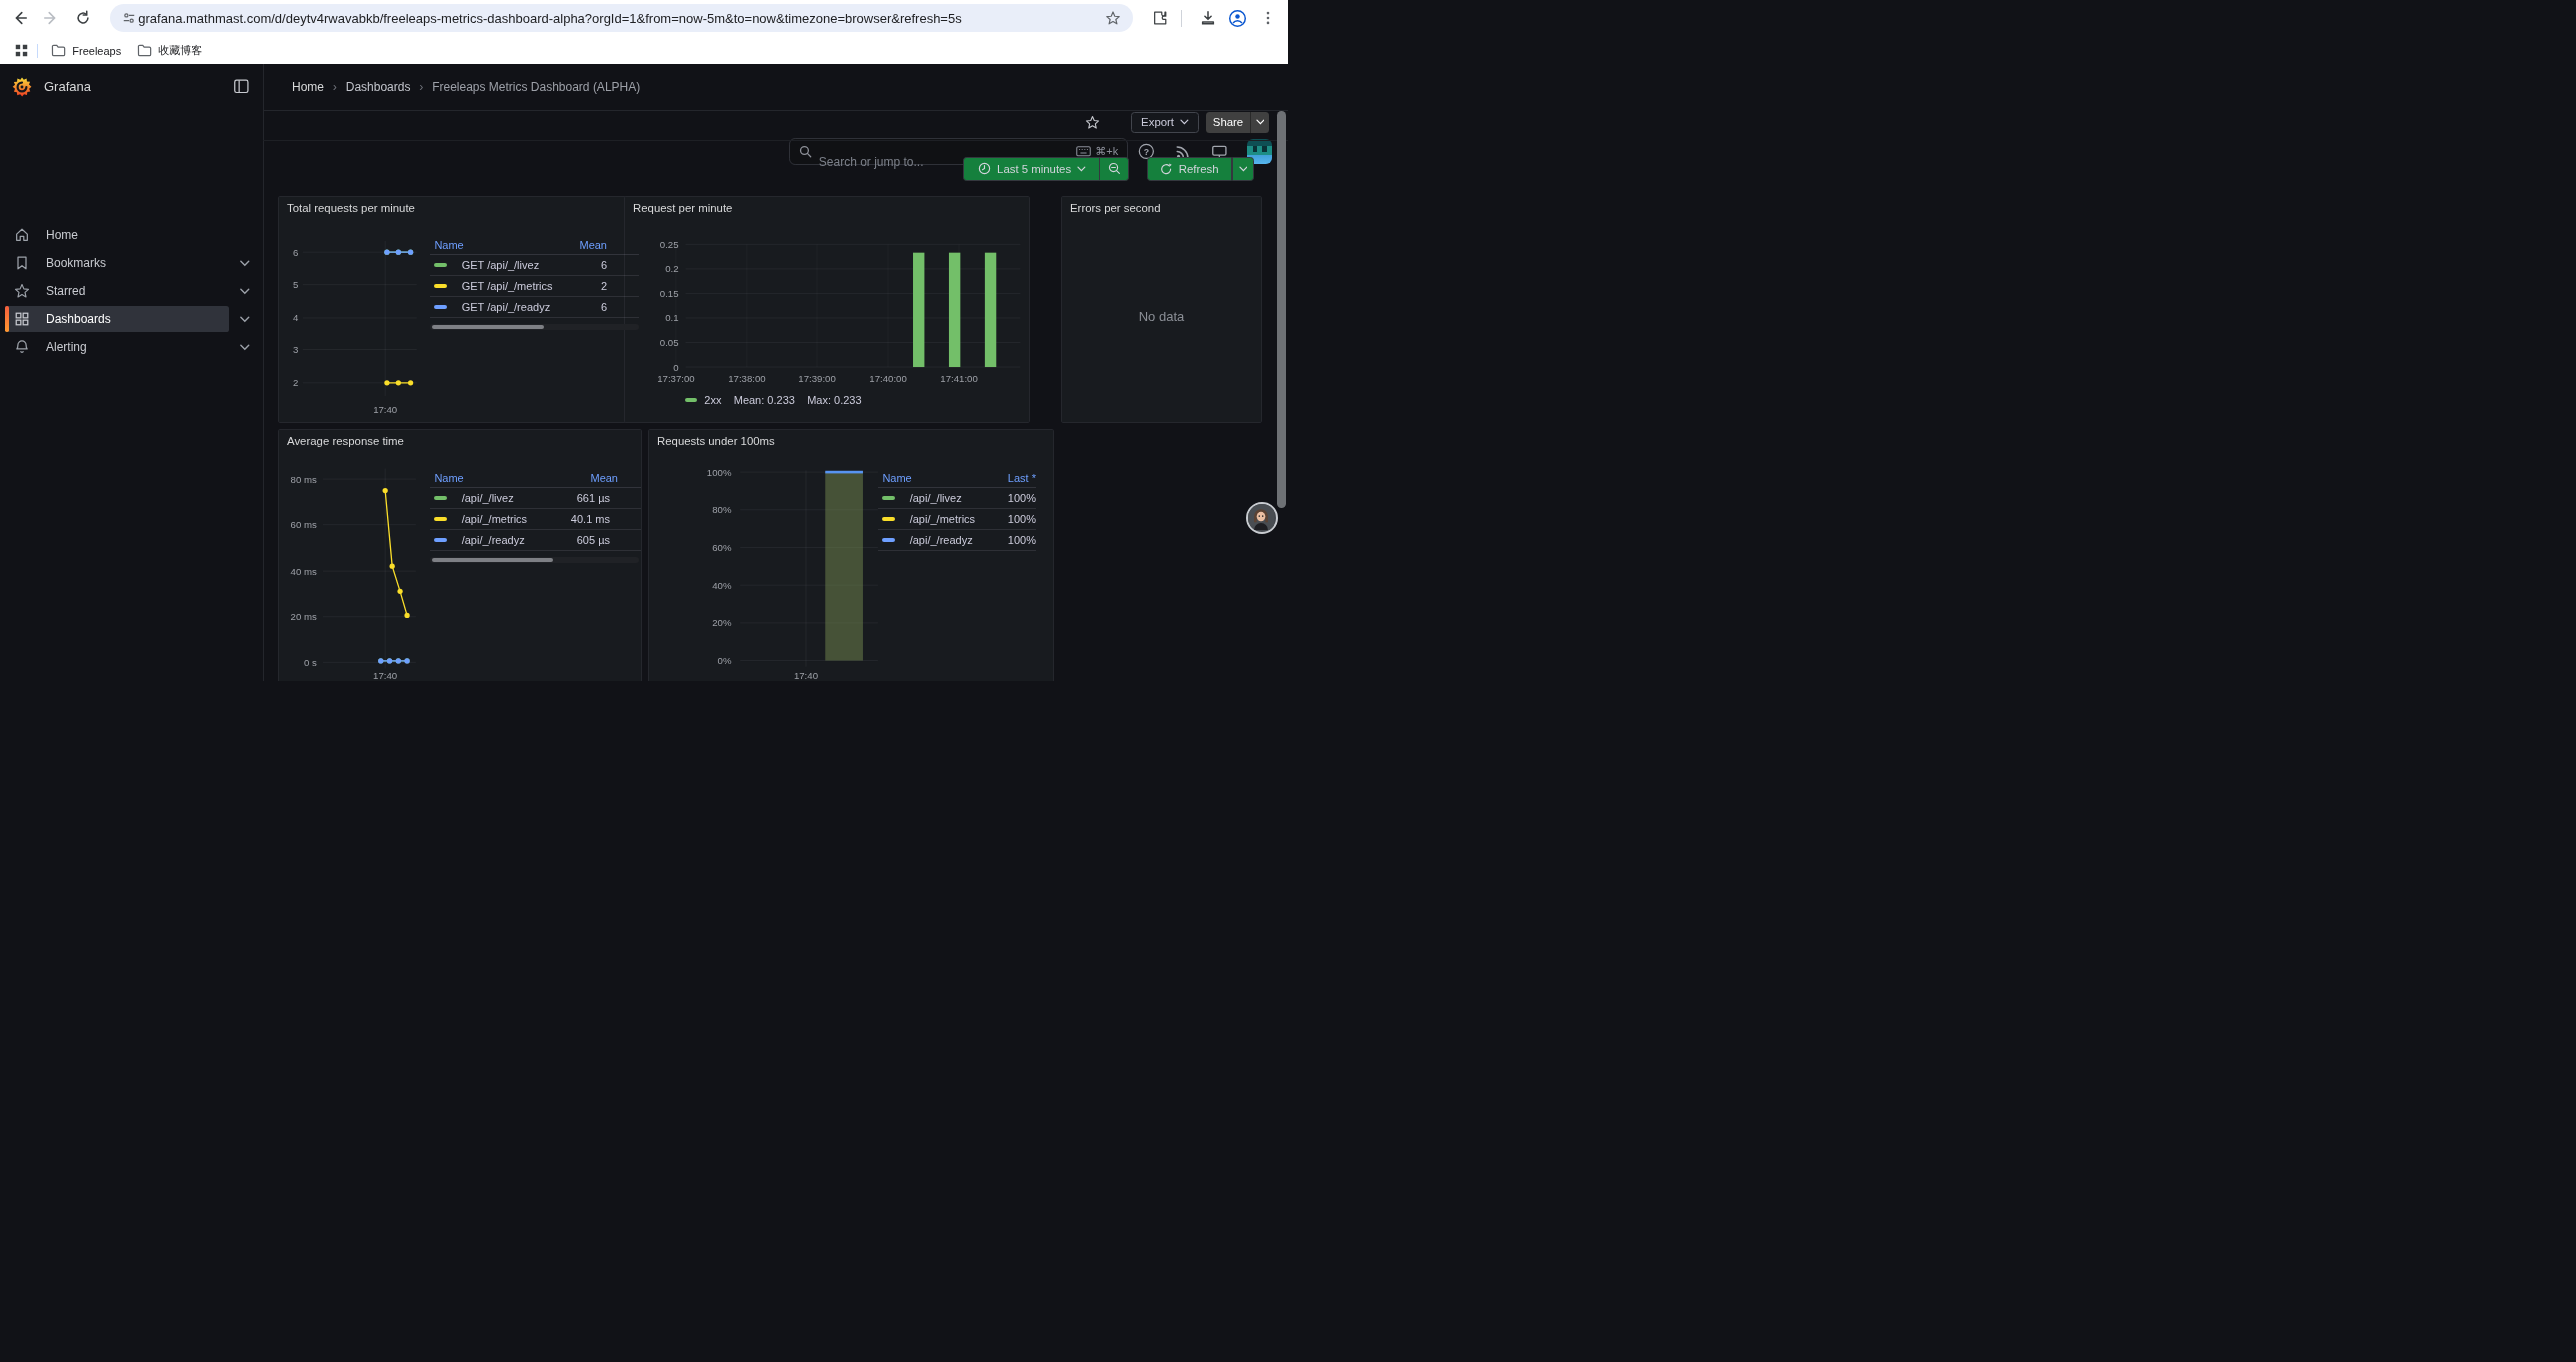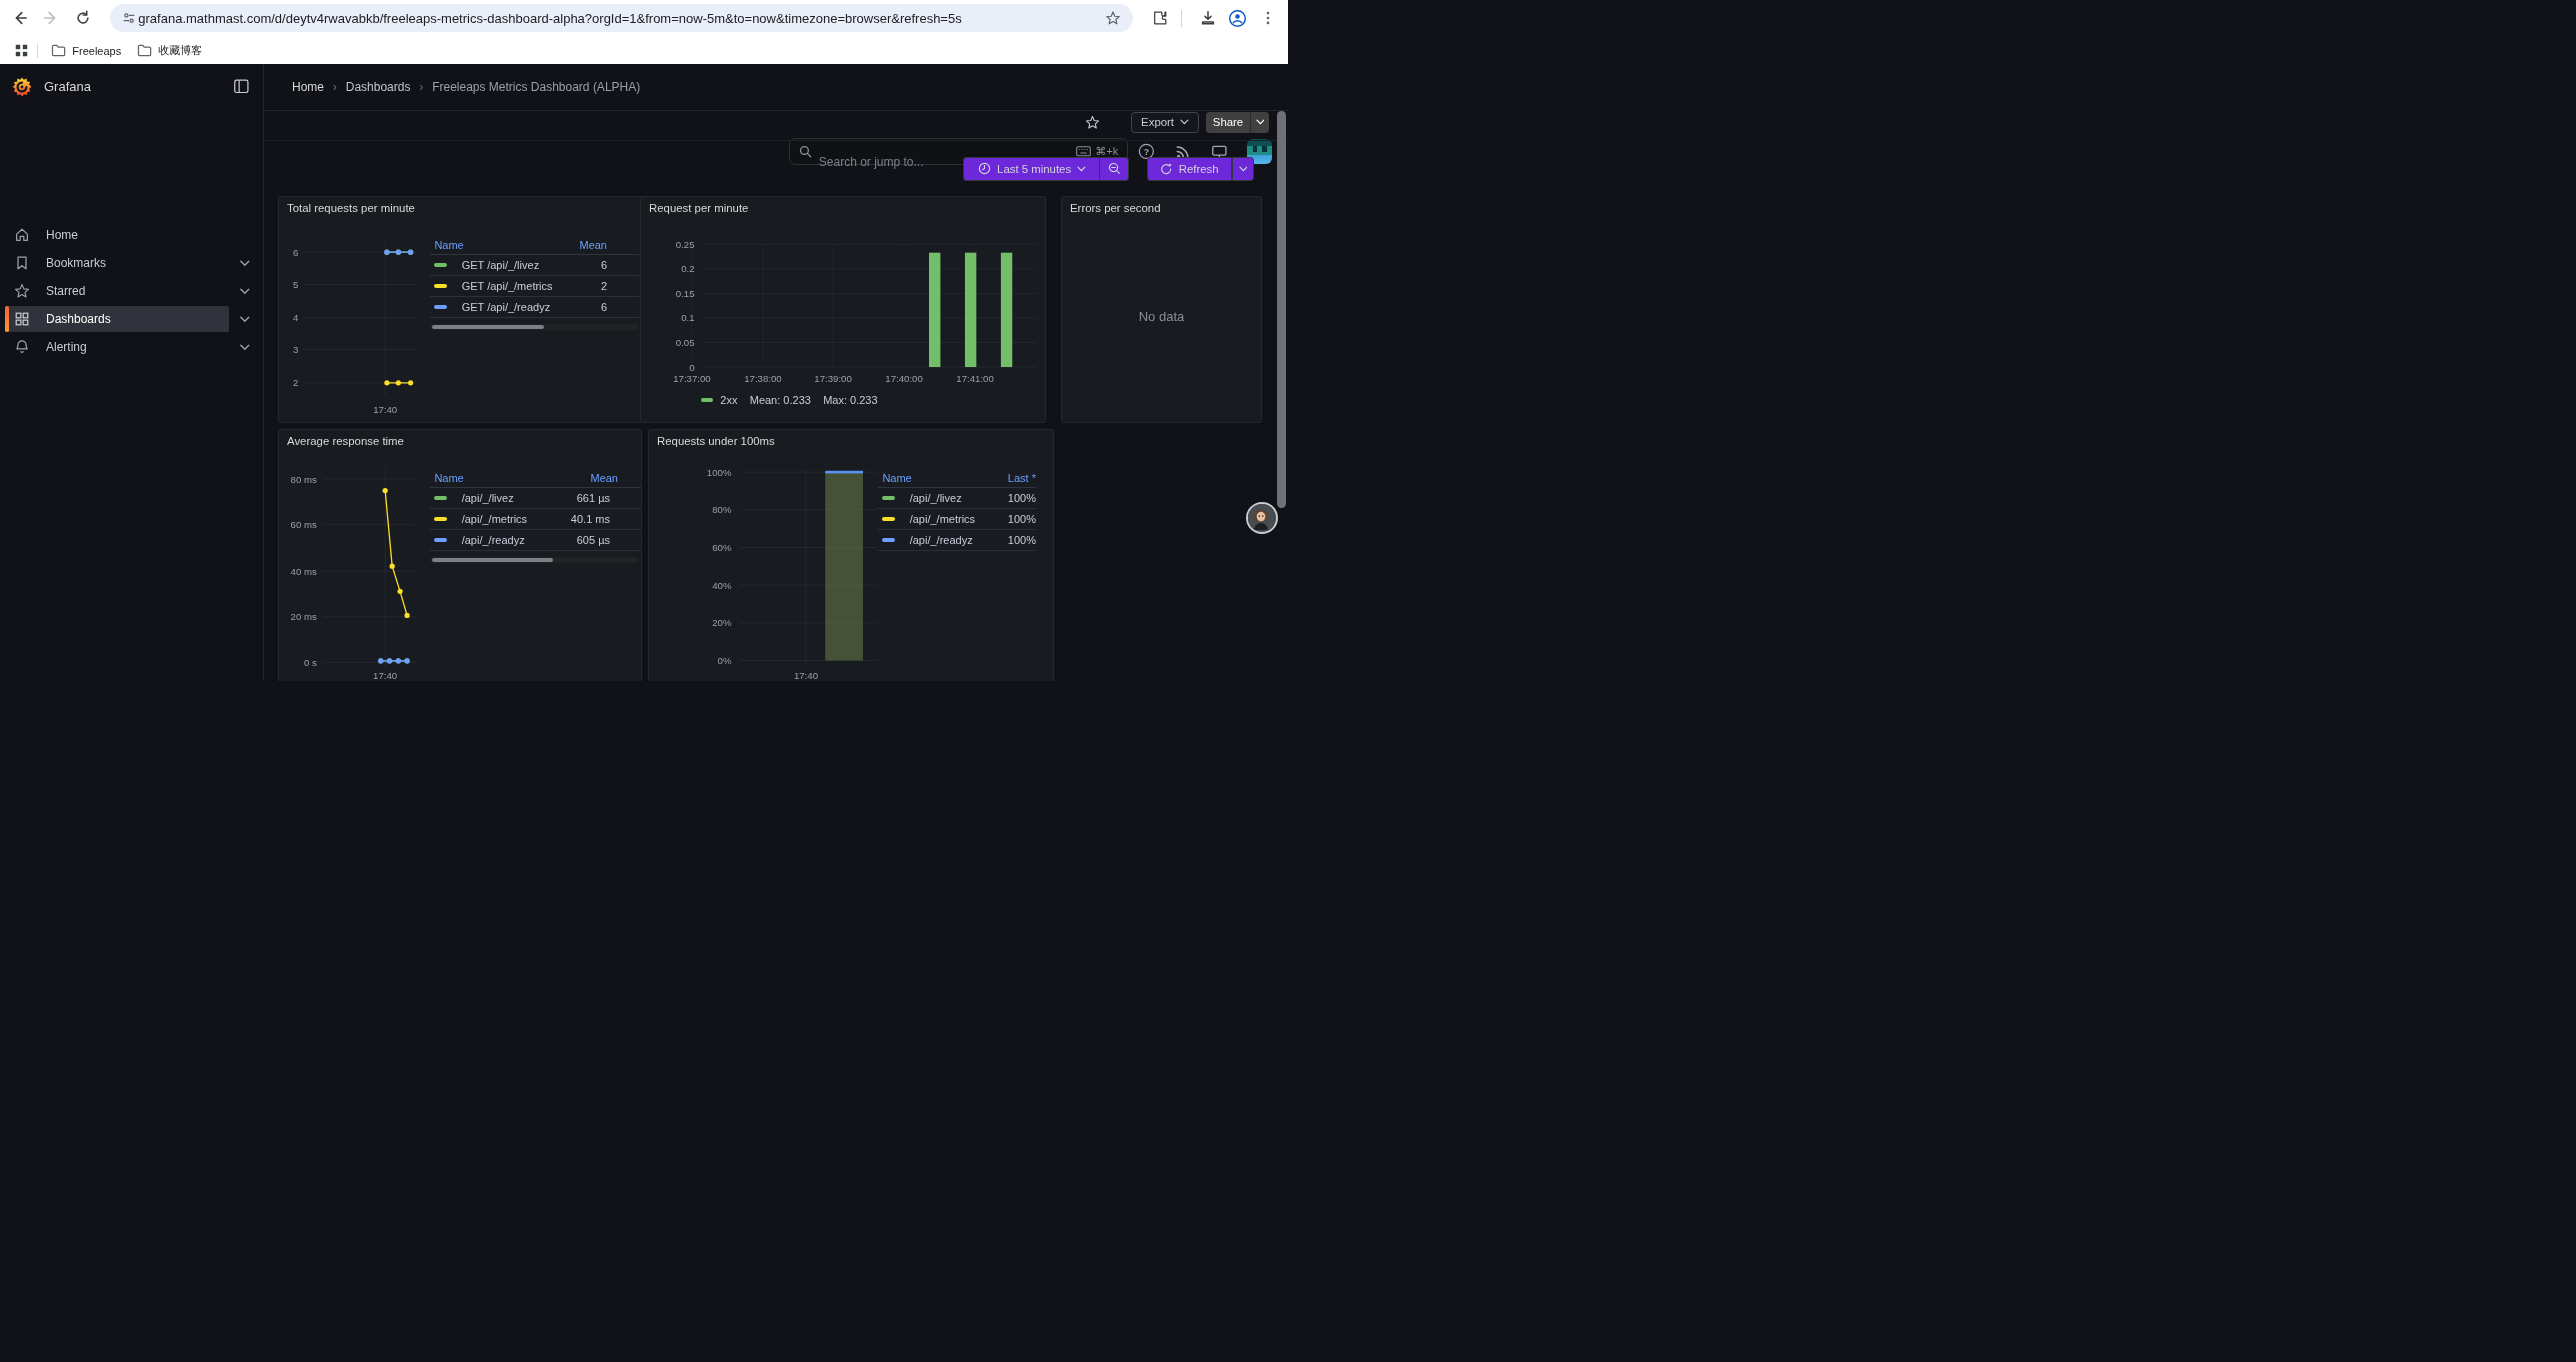--- a/index.html
+++ b/index.html
@@ -39,21 +39,21 @@
   .sitem .ibox{position:absolute;left:14px;top:5.3px;color:#9da2aa;}
   .sitem .slabel{position:absolute;left:46px;top:6.1px;font-size:12px;color:#c9cbd1;}
   .sitem .schev{position:absolute;left:240px;top:9.6px;color:#9da2aa;}
   .sitem.active .hl{position:absolute;left:5.3px;top:0;width:224px;height:26px;background:#30333b;border-radius:2.6px;}
   .sitem.active .bar{position:absolute;left:5.3px;top:0;width:3.5px;height:26px;border-radius:1.8px;background:linear-gradient(180deg,#f55f3e,#ff9830);}
   
   .subtoolbar{position:absolute;left:263px;top:110px;width:1025px;height:30px;border-bottom:0.9px solid #1e2025;}
   .gbtn{position:absolute;height:21px;border:0.9px solid #42454d;border-radius:3.5px;display:flex;align-items:center;justify-content:center;gap:6.1px;font-size:11.4px;color:#ccccdc;background:#15171c;box-sizing:border-box;}
   .bluebtn{background:#404040;border:none;color:#ffffff;font-weight:500;}
   .controls{position:absolute;left:263px;top:140px;width:1025px;height:55px;}
-  .cbtn{position:absolute;top:16.7px;height:24px;background:#6d28d9;border:0.9px solid #34373e;border-radius:3.5px;display:flex;align-items:center;gap:6.1px;color:#d3d4dc;font-size:11.4px;box-sizing:border-box;justify-content:center;}
+  .cbtn{position:absolute;top:16.7px;height:24px;background:#15803d;border:0.9px solid #34373e;border-radius:3.5px;display:flex;align-items:center;gap:6.1px;color:#d3d4dc;font-size:11.4px;box-sizing:border-box;justify-content:center;}
   
   .panel{position:absolute;background:#181b1f;border:0.9px solid #25272d;border-radius:1.8px;box-sizing:border-box;overflow:hidden;}
   .ptitle{position:absolute;left:8px;top:5.3px;font-size:11.4px;font-weight:500;color:#d8d9da;z-index:3;}
   .chart{position:absolute;left:0;top:0;z-index:1;}
   .nodata{position:absolute;left:0;right:0;top:112px;text-align:center;font-size:13px;color:#8b8f96;z-index:2;}
   .legend{position:absolute;z-index:4;}
   .lhead{display:flex;align-items:center;height:20px;border-bottom:0.9px solid rgba(204,204,220,0.15);padding-left:4.4px;font-size:11px;font-weight:500;color:#6E9FFF;box-sizing:border-box;}
   .lrow{display:flex;align-items:center;height:21px;border-bottom:0.9px solid rgba(204,204,220,0.12);padding-left:4.4px;font-size:11px;color:#ccccdc;box-sizing:border-box;gap:8px;}
   .sw{width:12.3px;height:4.4px;border-radius:2.6px;margin-right:7px;flex:none;}
   .lname{flex:1;white-space:nowrap;}
@@ -407,21 +407,21 @@
         <span class="sw" style="background: rgb(110, 159, 255);"></span>
         <span class="lname">GET /api/_/readyz</span>
         <span class="lval">6</span>
       </div>
       <div class="lscroll">
           <div class="lthumb"></div>
         </div>
     </div>
   </div>
 
-  <div class="panel" style="left:640px;top:196px;width:406px;height:227px">
+  <div class="panel" style="left:624px;top:196px;width:406px;height:227px">
     <div class="ptitle">Request per minute</div>
     <div class="chart" id="chart-p2">
         <svg width="406" height="227" viewBox="0 0 463 259">
           <line x1="69" x2="451" y1="54" y2="54" stroke="rgba(204,204,220,0.08)"></line>
           <line x1="69" x2="451" y1="82" y2="82" stroke="rgba(204,204,220,0.08)"></line>
           <line x1="69" x2="451" y1="110" y2="110" stroke="rgba(204,204,220,0.08)"></line>
           <line x1="69" x2="451" y1="138" y2="138" stroke="rgba(204,204,220,0.08)"></line>
           <line x1="69" x2="451" y1="166" y2="166" stroke="rgba(204,204,220,0.08)"></line>
           <line x1="69" x2="451" y1="194" y2="194" stroke="rgba(204,204,220,0.08)"></line>
           <line x1="58" x2="58" y1="54" y2="194" stroke="rgba(204,204,220,0.05)"></line>

